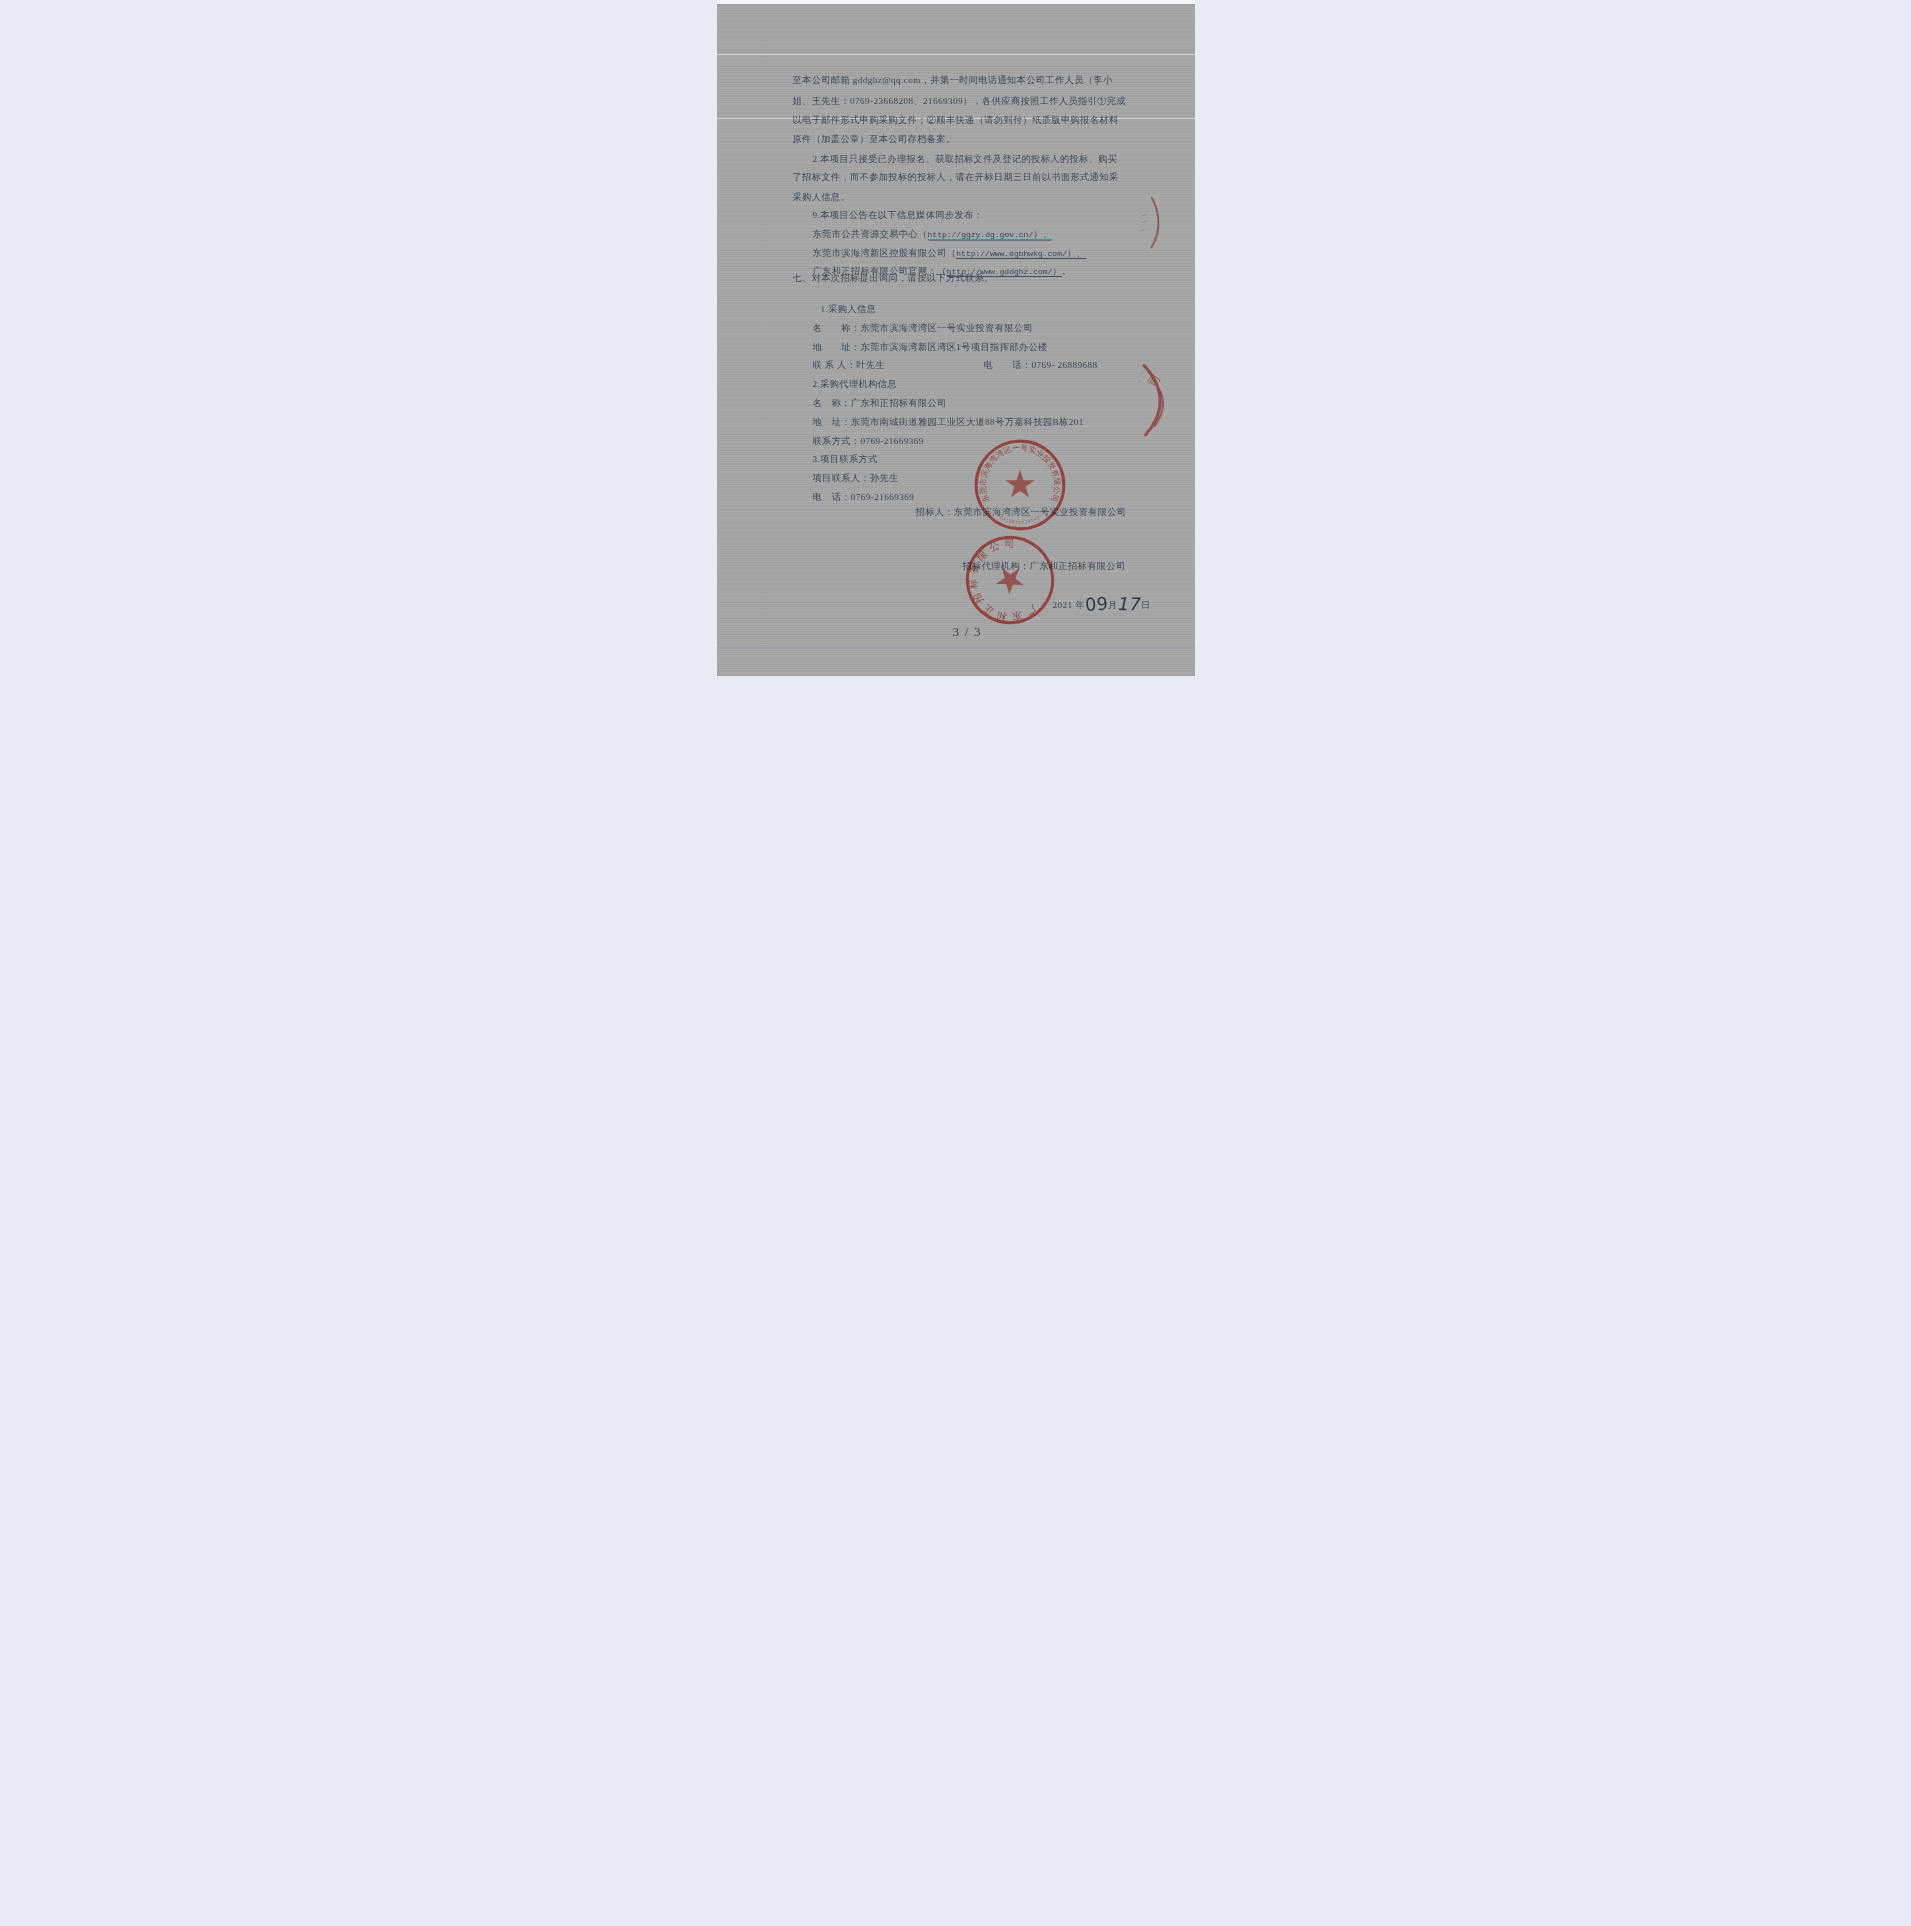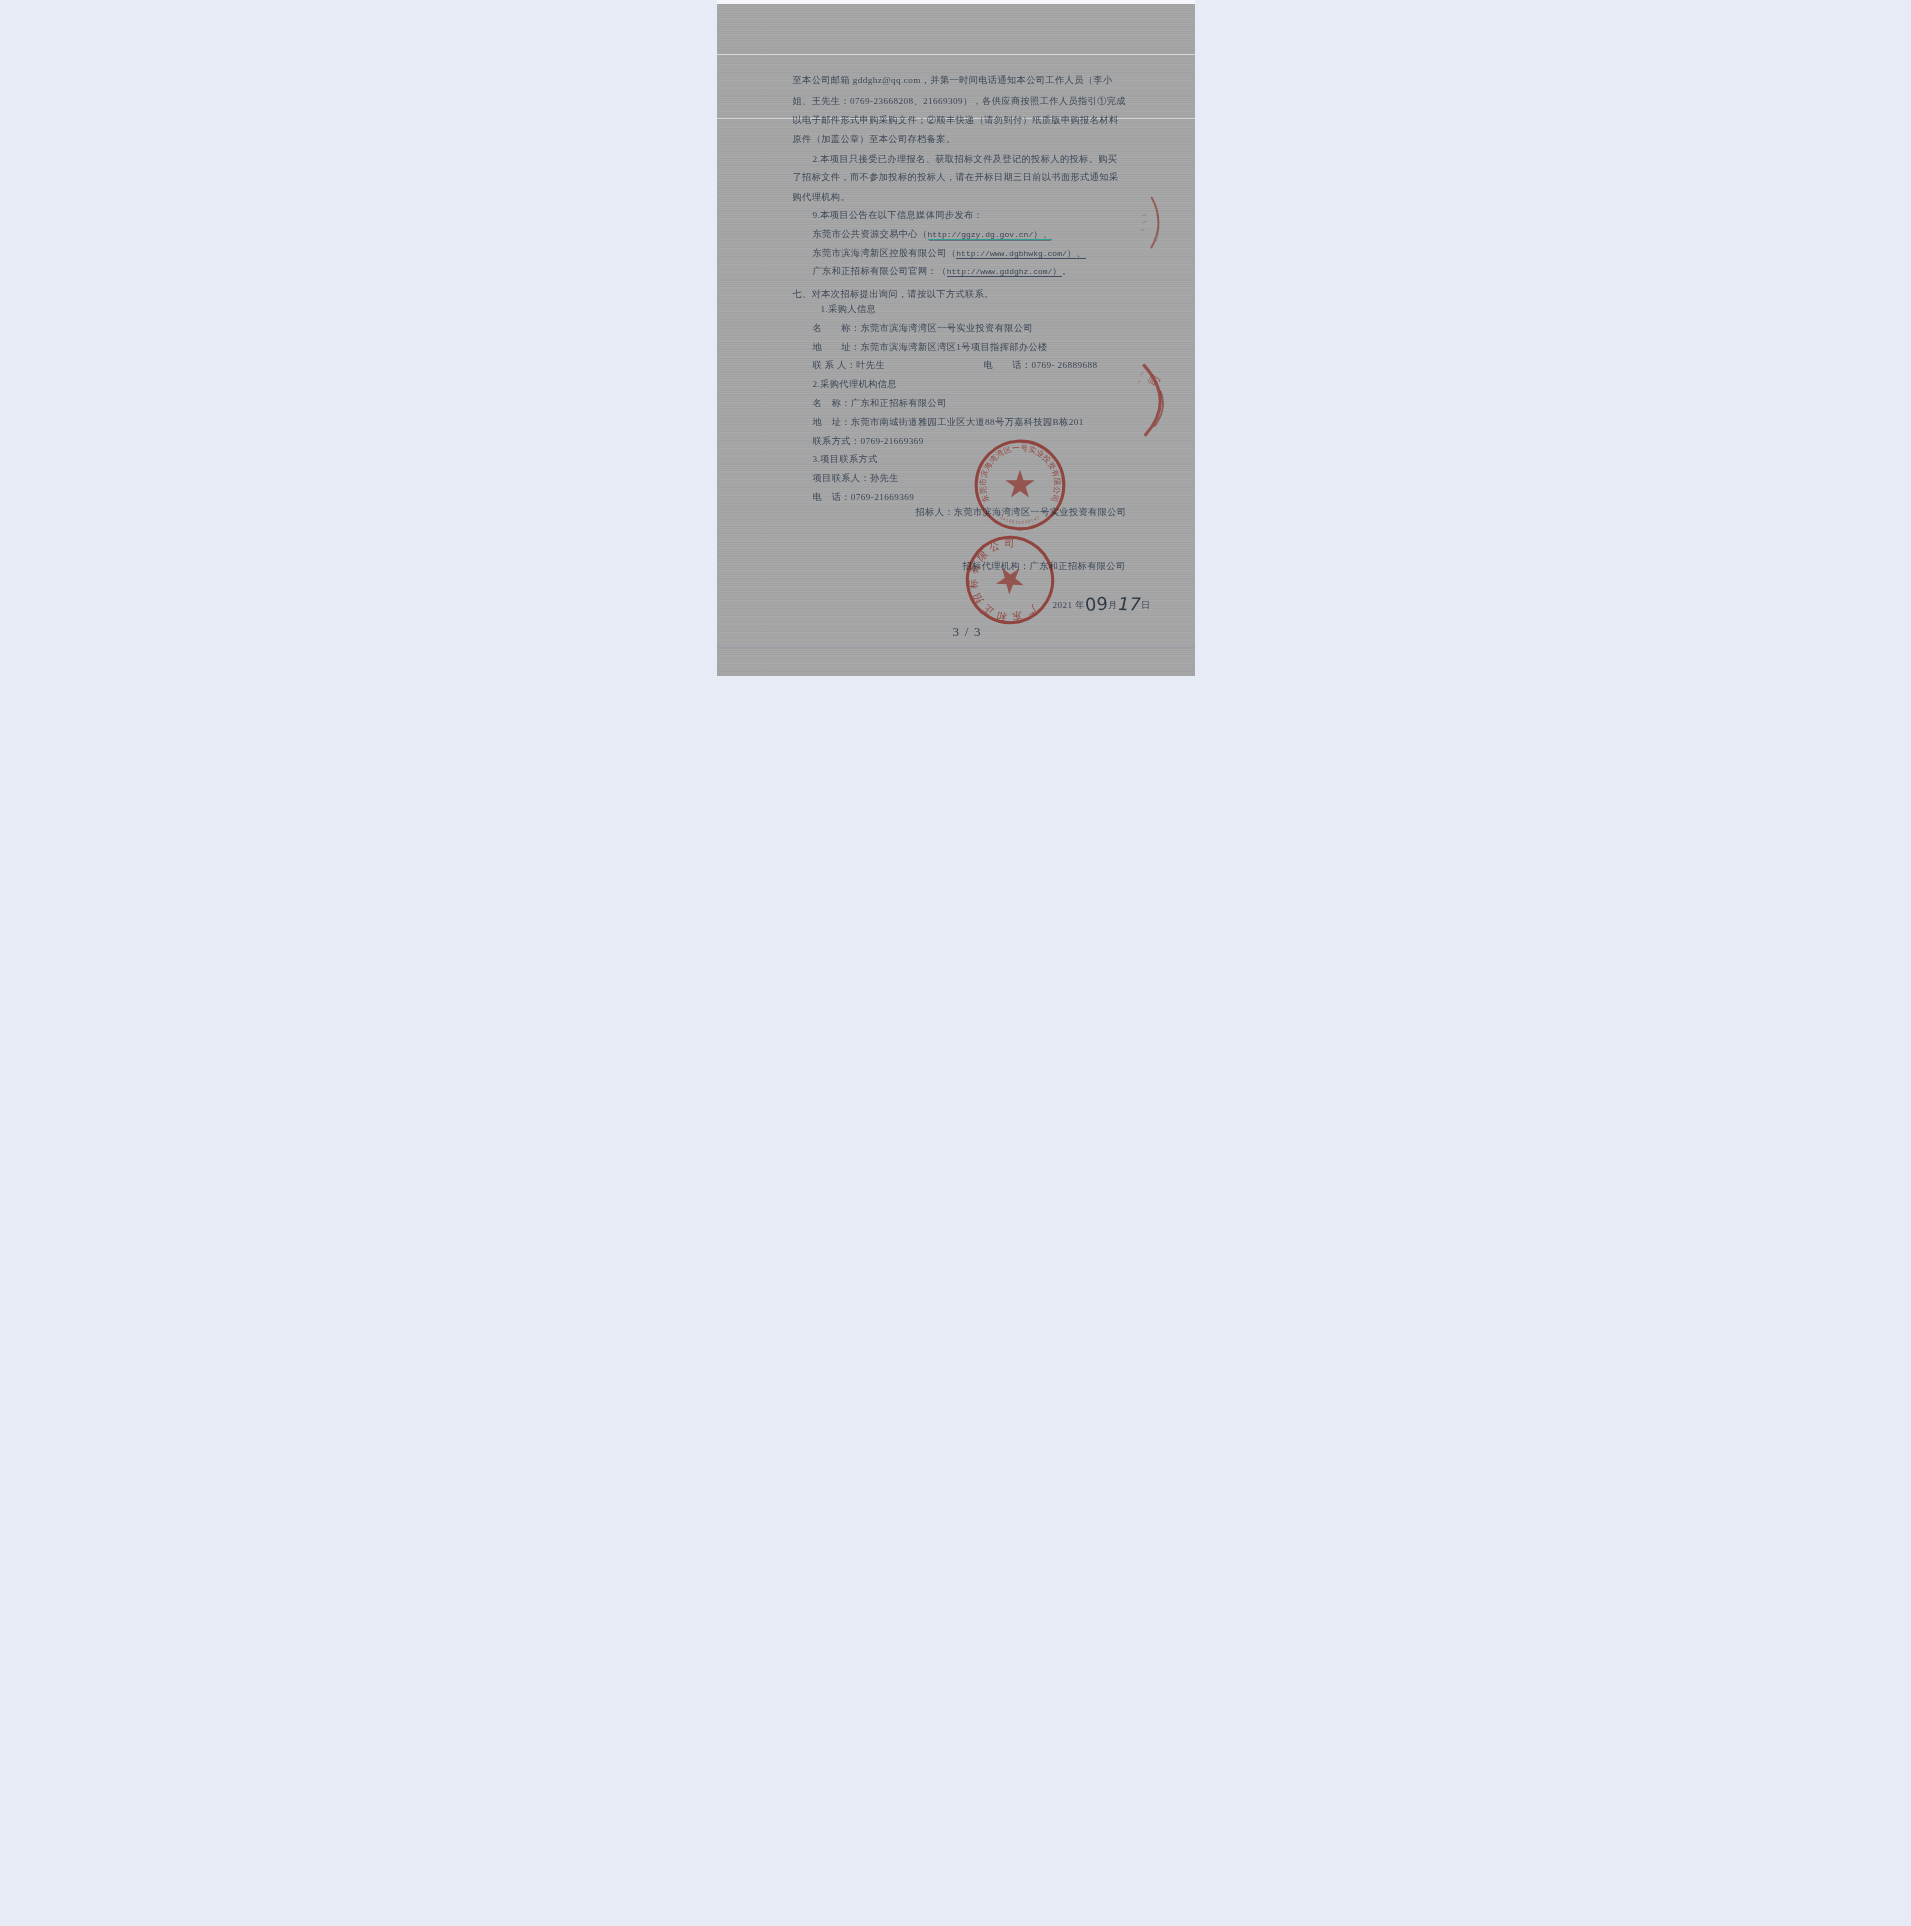--- a/index.html
+++ b/index.html
@@ -64,35 +64,35 @@
   <div class="scanline light" style="top:118px"></div>
   <div class="scanline dark" style="top:647px"></div>
 
   <div class="ln" style="left:76px;top:74px">至本公司邮箱 gddghz@qq.com，并第一时间电话通知本公司工作人员（李小</div>
   <div class="ln" style="left:76px;top:95px">姐、王先生：0769-23668208、21669309），各供应商按照工作人员指引①完成</div>
   <div class="ln" style="left:76px;top:114px">以电子邮件形式申购采购文件；②顺丰快递（请勿到付）纸质版申购报名材料</div>
   <div class="ln" style="left:76px;top:133px">原件（加盖公章）至本公司存档备案。</div>
 
   <div class="ln" style="left:96px;top:153px">2.本项目只接受已办理报名、获取招标文件及登记的投标人的投标。购买</div>
   <div class="ln" style="left:76px;top:171px">了招标文件，而不参加投标的投标人，请在开标日期三日前以书面形式通知采</div>
-  <div class="ln" style="left:76px;top:191px">购代理机构。</div>
+  <div class="ln" style="left:76px;top:191px">采购人信息。</div>
 
   <div class="ln" style="left:96px;top:209px">9.本项目公告在以下信息媒体同步发布：</div>
 
   <div class="ln" style="left:96px;top:228px">
     <span>东莞市公共资源交易中心（</span><span class="u green"><span class="url">http://ggzy.dg.gov.cn/</span><span>）、</span></span><span></span>
   </div>
   <div class="ln" style="left:96px;top:247px">
     <span>东莞市滨海湾新区控股有限公司（</span><span class="u"><span class="url">http://www.dgbhwkg.com/</span><span>）、</span></span><span></span>
   </div>
   <div class="ln" style="left:96px;top:265px">
     <span>广东和正招标有限公司官网：（</span><span class="u"><span class="url">http://www.gddghz.com/</span><span>）</span></span><span>。</span>
   </div>
 
-  <div class="ln" style="left:76px;top:288px">七、对本次招标提出询问，请按以下方式联系。</div>
+  <div class="ln" style="left:76px;top:272px">七、对本次招标提出询问，请按以下方式联系。</div>
 
   <div class="ln" style="left:104px;top:303px">1.采购人信息</div>
   <div class="ln" style="left:96px;top:322px">名　　称：东莞市滨海湾湾区一号实业投资有限公司</div>
   <div class="ln" style="left:96px;top:341px">地　　址：东莞市滨海湾新区湾区1号项目指挥部办公楼</div>
   <div class="ln" style="left:96px;top:359px">
     <span>联 系 人：叶先生</span>
     <span class="tel-right">电　　话：0769- 26889688</span>
   </div>
 
   <div class="ln" style="left:96px;top:378px">2.采购代理机构信息</div>

